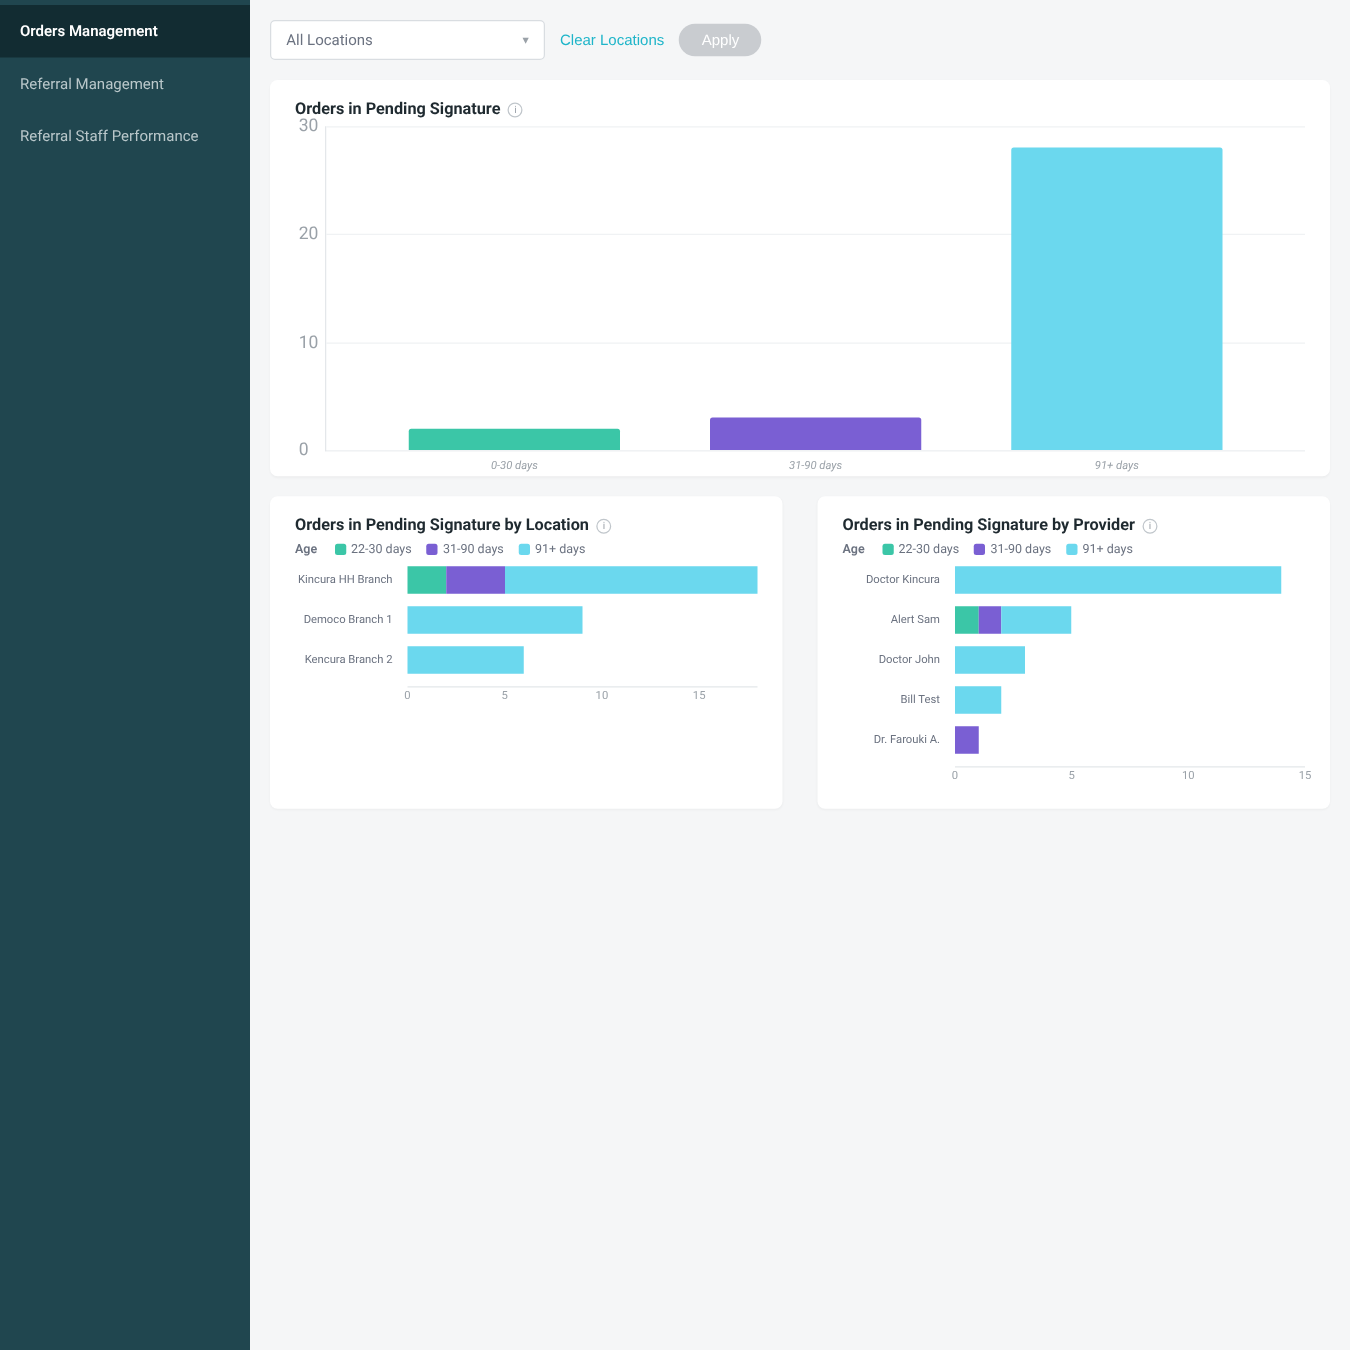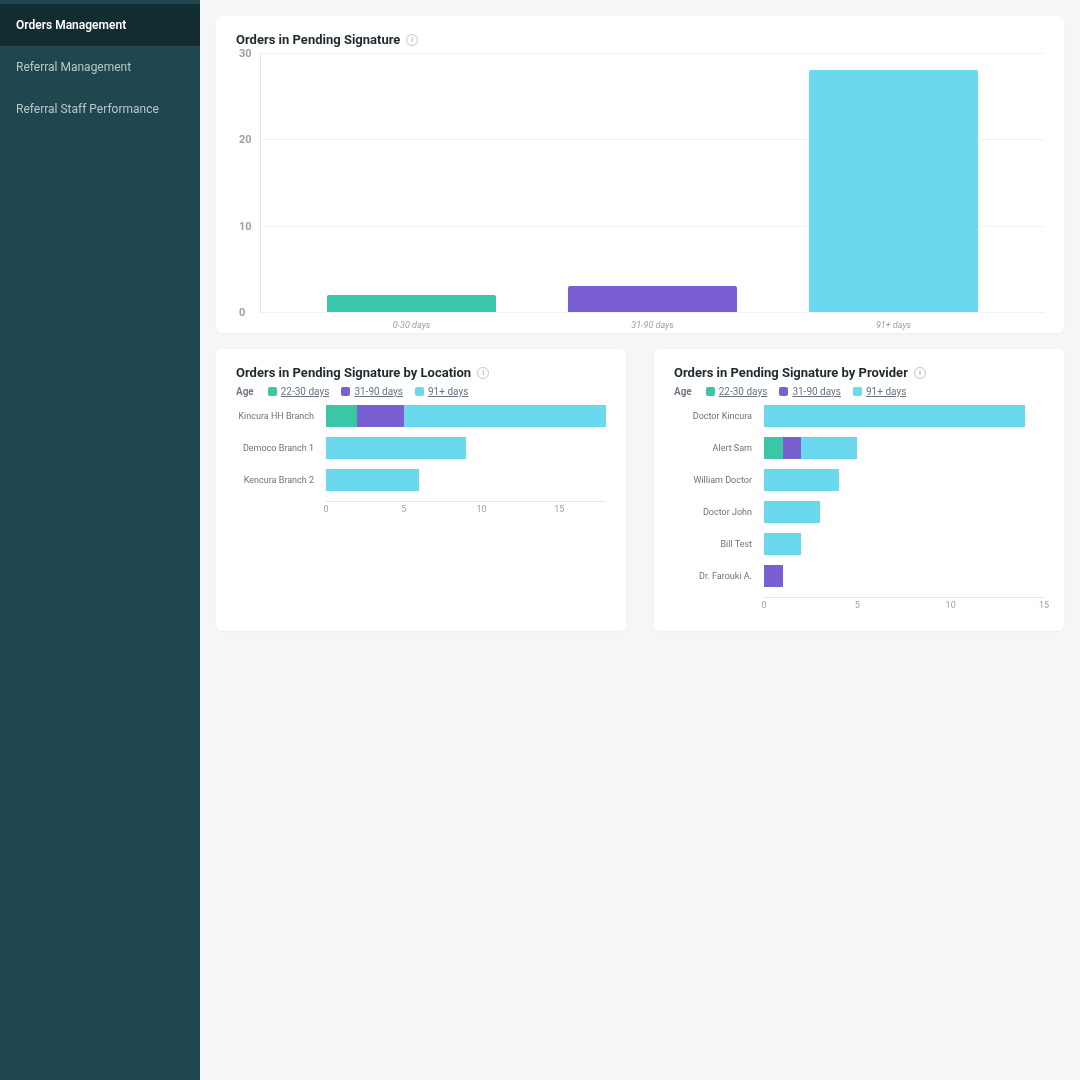--- a/index.html
+++ b/index.html
@@ -113,42 +113,41 @@
   
   .legend {
     display: flex;
     align-items: center;
     gap: 12px;
     font-size: 10px;
     color: #6b7280;
     margin-bottom: 8px;
   }
   .legend-label { font-weight: 600; margin-right: 2px; }
-  .legend-item { display: inline-flex; align-items: center; gap: 4px; text-decoration: underline; }
+  .legend-item { display: inline-flex; align-items: center; gap: 4px; }
   .swatch { width: 9px; height: 9px; border-radius: 2px; display: inline-block; }
   
   .vchart {
     position: relative;
     height: 260px;
     border-left: 1px solid #e4e7ea;
     border-bottom: 1px solid #e4e7ea;
     margin-left: 24px;
   }
   .vchart-grid {
     position: absolute;
     left: 0; right: 0;
     border-top: 1px solid #f0f2f4;
   }
   .vchart-ylabel {
     position: absolute;
     left: -22px;
-    font-size: 11px;
+    font-size: 14px;
     color: #9aa1a8;
     transform: translateY(-50%);
-    font-weight: bold;
   }
   .vchart-bars {
     display: flex;
     height: 100%;
     align-items: flex-end;
     justify-content: space-around;
     padding: 0 30px;
   }
   .vchart-barwrap {
     flex: 1;
@@ -225,20 +224,28 @@
 <div class="app">
 
   <nav class="sidebar">
     <div class="sidebar-item active">Orders Management</div>
     <div class="sidebar-item">Referral Management</div>
     <div class="sidebar-item">Referral Staff Performance</div>
   </nav>
 
   <main class="main">
 
+    <div class="filter-bar">
+      <div class="select-box">
+        <span>All Locations</span>
+        <span class="chev">▾</span>
+      </div>
+      <button class="link-btn">Clear Locations</button>
+      <button class="apply-btn">Apply</button>
+    </div>
 
     <div class="card">
       <div class="card-title-row">
         <span class="card-title">Orders in Pending Signature</span>
         <span class="info-icon">i</span>
       </div>
       <div class="vchart" id="vchart-top">
           <div class="vchart-grid" style="top: 100%;"></div>
           <div class="vchart-ylabel" style="top: 100%;">0</div>
           <div class="vchart-grid" style="top: 66.6667%;"></div>
@@ -345,26 +352,20 @@
             </div>
             <div class="hchart-row">
               <div class="hchart-cat">Alert Sam</div>
               <div class="hchart-track">
                 <div class="hchart-seg" style="width: 6.66667%; background: rgb(59, 198, 167);"></div>
                 <div class="hchart-seg" style="width: 6.66667%; background: rgb(122, 95, 211);"></div>
                 <div class="hchart-seg" style="width: 20%; background: rgb(107, 216, 238);"></div>
               </div>
             </div>
             <div class="hchart-row">
-              <div class="hchart-cat">William Doctor</div>
-              <div class="hchart-track">
-                <div class="hchart-seg" style="width: 26.6667%; background: rgb(107, 216, 238);"></div>
-              </div>
-            </div>
-            <div class="hchart-row">
               <div class="hchart-cat">Doctor John</div>
               <div class="hchart-track">
                 <div class="hchart-seg" style="width: 20%; background: rgb(107, 216, 238);"></div>
               </div>
             </div>
             <div class="hchart-row">
               <div class="hchart-cat">Bill Test</div>
               <div class="hchart-track">
                 <div class="hchart-seg" style="width: 13.3333%; background: rgb(107, 216, 238);"></div>
               </div>

